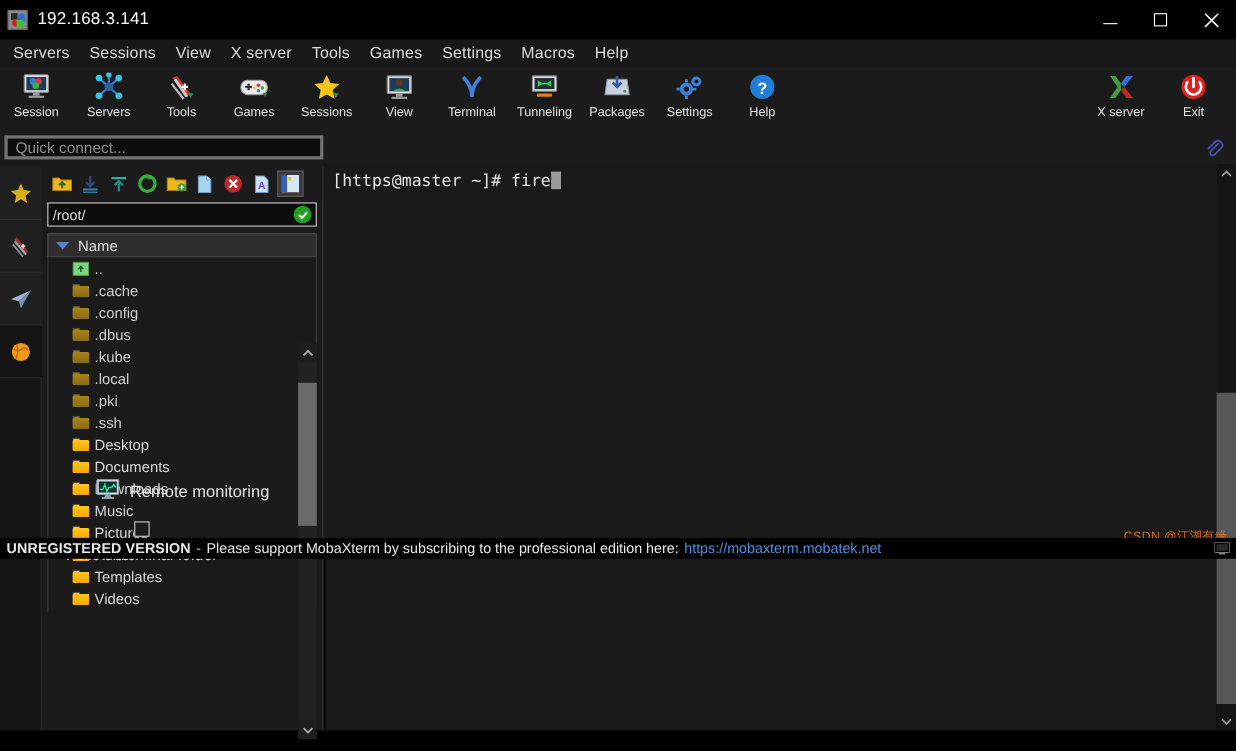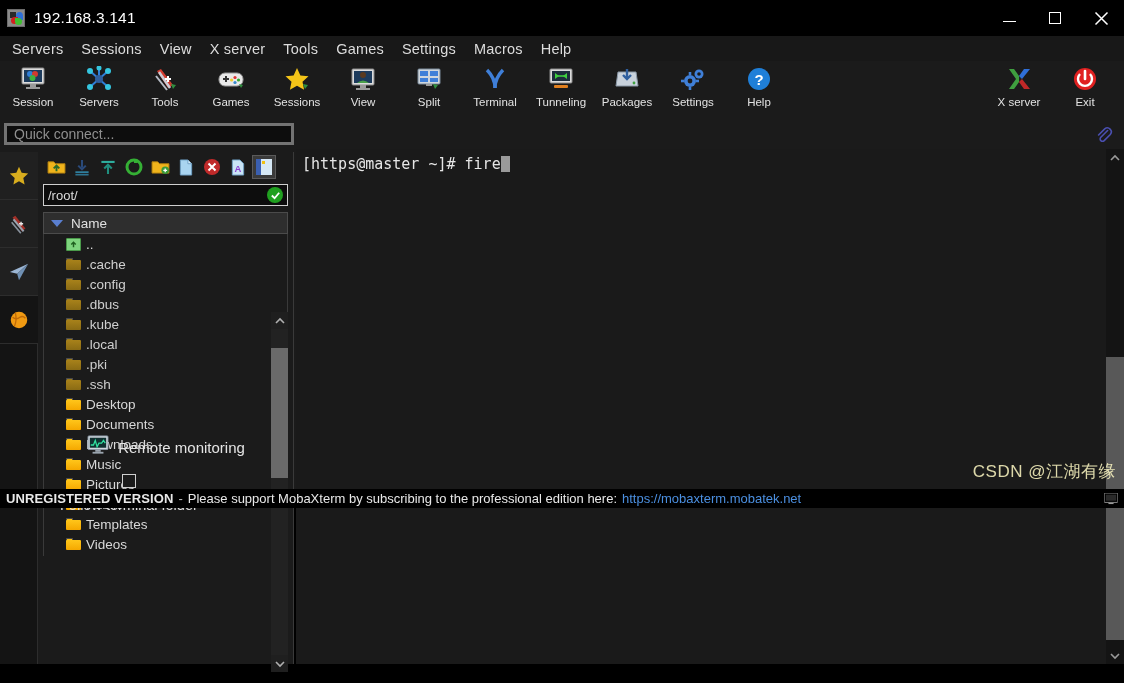--- a/index.html
+++ b/index.html
@@ -195,21 +195,21 @@
   .status {
     position: absolute; bottom: 0; left: 0; width: 1124px; height: 19px;
     background: #000000; display: flex; align-items: center; padding-left: 6px;
     font-size: 13px; color: #e8e8e8; gap: 5px; white-space: nowrap;
   }
   .status .strong { font-weight: bold; letter-spacing: .1px; }
   .status .sep { color: #bdbdbd; }
   .status .url { color: #4b8fe0; }
   .status-right { margin-left: auto; margin-right: 6px; display: flex; align-items: center; }
   .watermark {
-    position: absolute; right: 8px; bottom: 25px; color: #fef9c3; font-size: 17px;
+    position: absolute; right: 8px; bottom: 13px; color: #f97316; font-size: 11px;
     opacity: .85; pointer-events: none; letter-spacing: .5px;
   }
   .leftline { position: absolute; left: 0; top: 152px; width: 1px; height: 512px; background: #000; }
 </style>
 </head>
 <body>
 
 <div id="app">
 
   <div class="titlebar">
@@ -332,34 +332,20 @@
             <rect x="5" y="5" width="18" height="12" fill="#1d3b5c"></rect>
             <circle cx="14" cy="9" r="3" fill="#5a3a1f"></circle>
             <path d="M8 17 q6 -5 12 0z" fill="#4aa04a"></path>
             <rect x="11" y="19" width="6" height="3" fill="#9a9a9a"></rect>
               <rect x="7" y="22" width="14" height="2" fill="#9a9a9a"></rect>
           </svg>
         </div>
         <div class="lbl">View</div>
       </div>
 
-      <div class="tbtn">
-        <div class="ico">
-          <svg width="28" height="26" viewBox="0 0 28 26">
-            <rect x="3" y="3" width="22" height="15" rx="1" fill="#cfd6dd" stroke="#7a8a9a"></rect>
-            <rect x="5" y="5" width="8" height="5" fill="#3f7fd8"></rect>
-              <rect x="15" y="5" width="8" height="5" fill="#3f7fd8"></rect>
-            <rect x="5" y="12" width="8" height="4" fill="#3f7fd8"></rect>
-              <rect x="15" y="12" width="8" height="4" fill="#3f7fd8"></rect>
-            <rect x="11" y="18" width="6" height="2" fill="#9a9a9a"></rect>
-            <path d="M18 18 l5 1 -3 4z" fill="#2f8f3f"></path>
-          </svg>
-        </div>
-        <div class="lbl">Split</div>
-      </div>
 
       <div class="tbtn">
         <div class="ico">
           <svg width="28" height="26" viewBox="0 0 28 26">
             <path d="M6 4 Q14 12 14 22" stroke="#3f7fd8" stroke-width="3.4" fill="none"></path>
             <path d="M22 4 Q14 12 14 22" stroke="#3f7fd8" stroke-width="3.4" fill="none"></path>
           </svg>
         </div>
         <div class="lbl">Terminal</div>
       </div>

